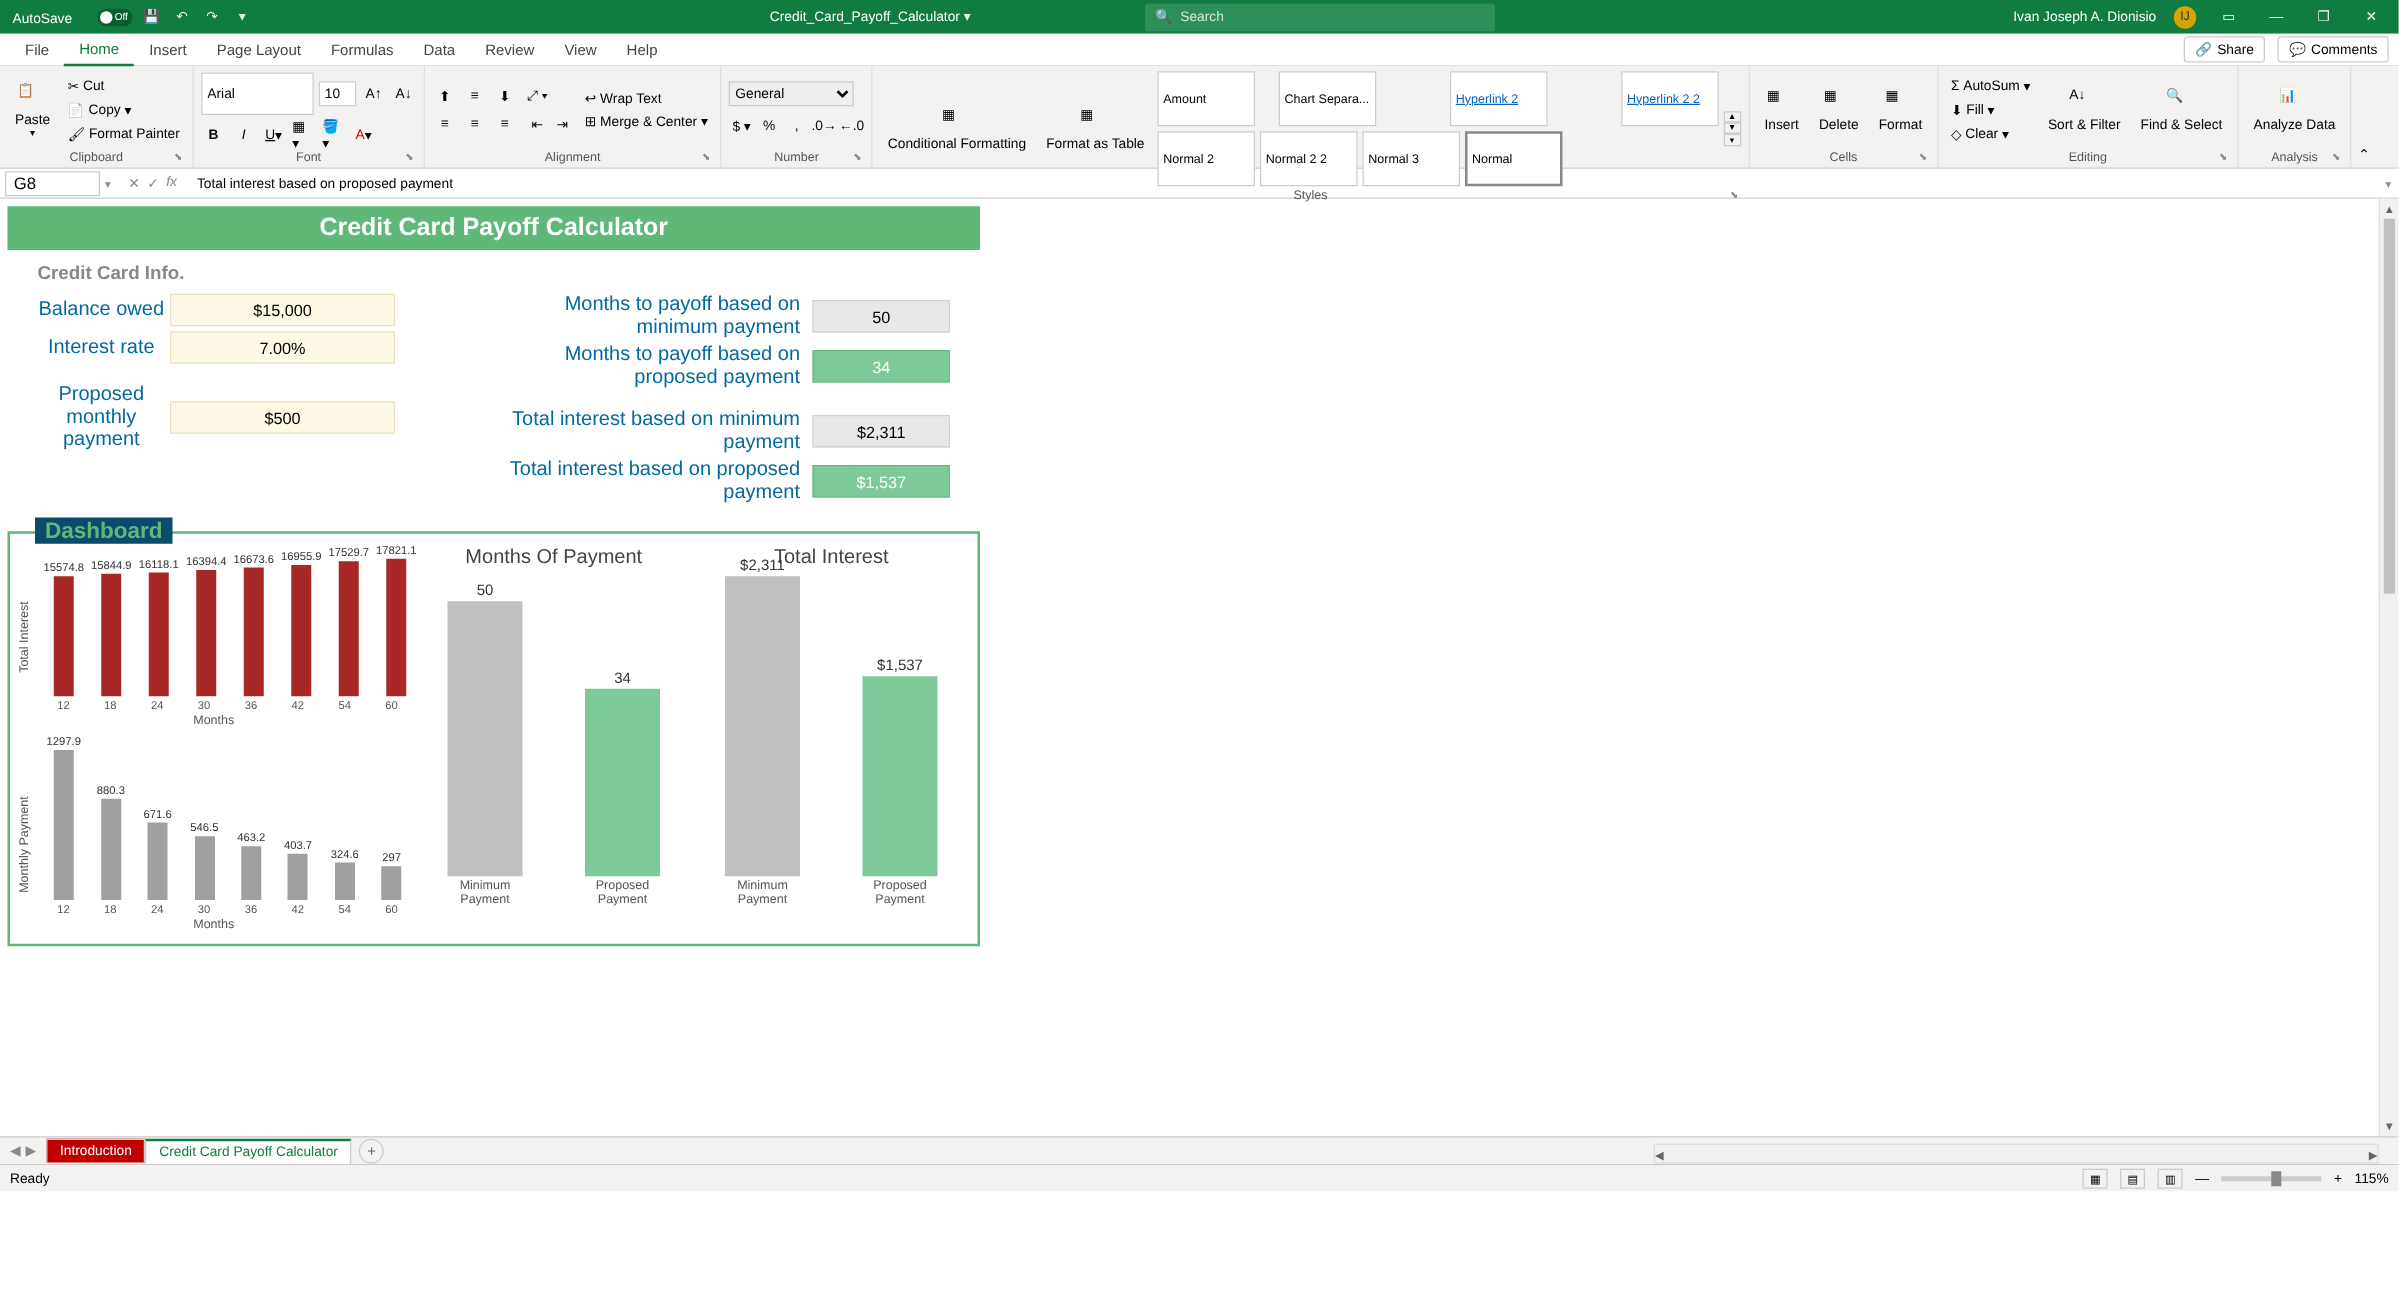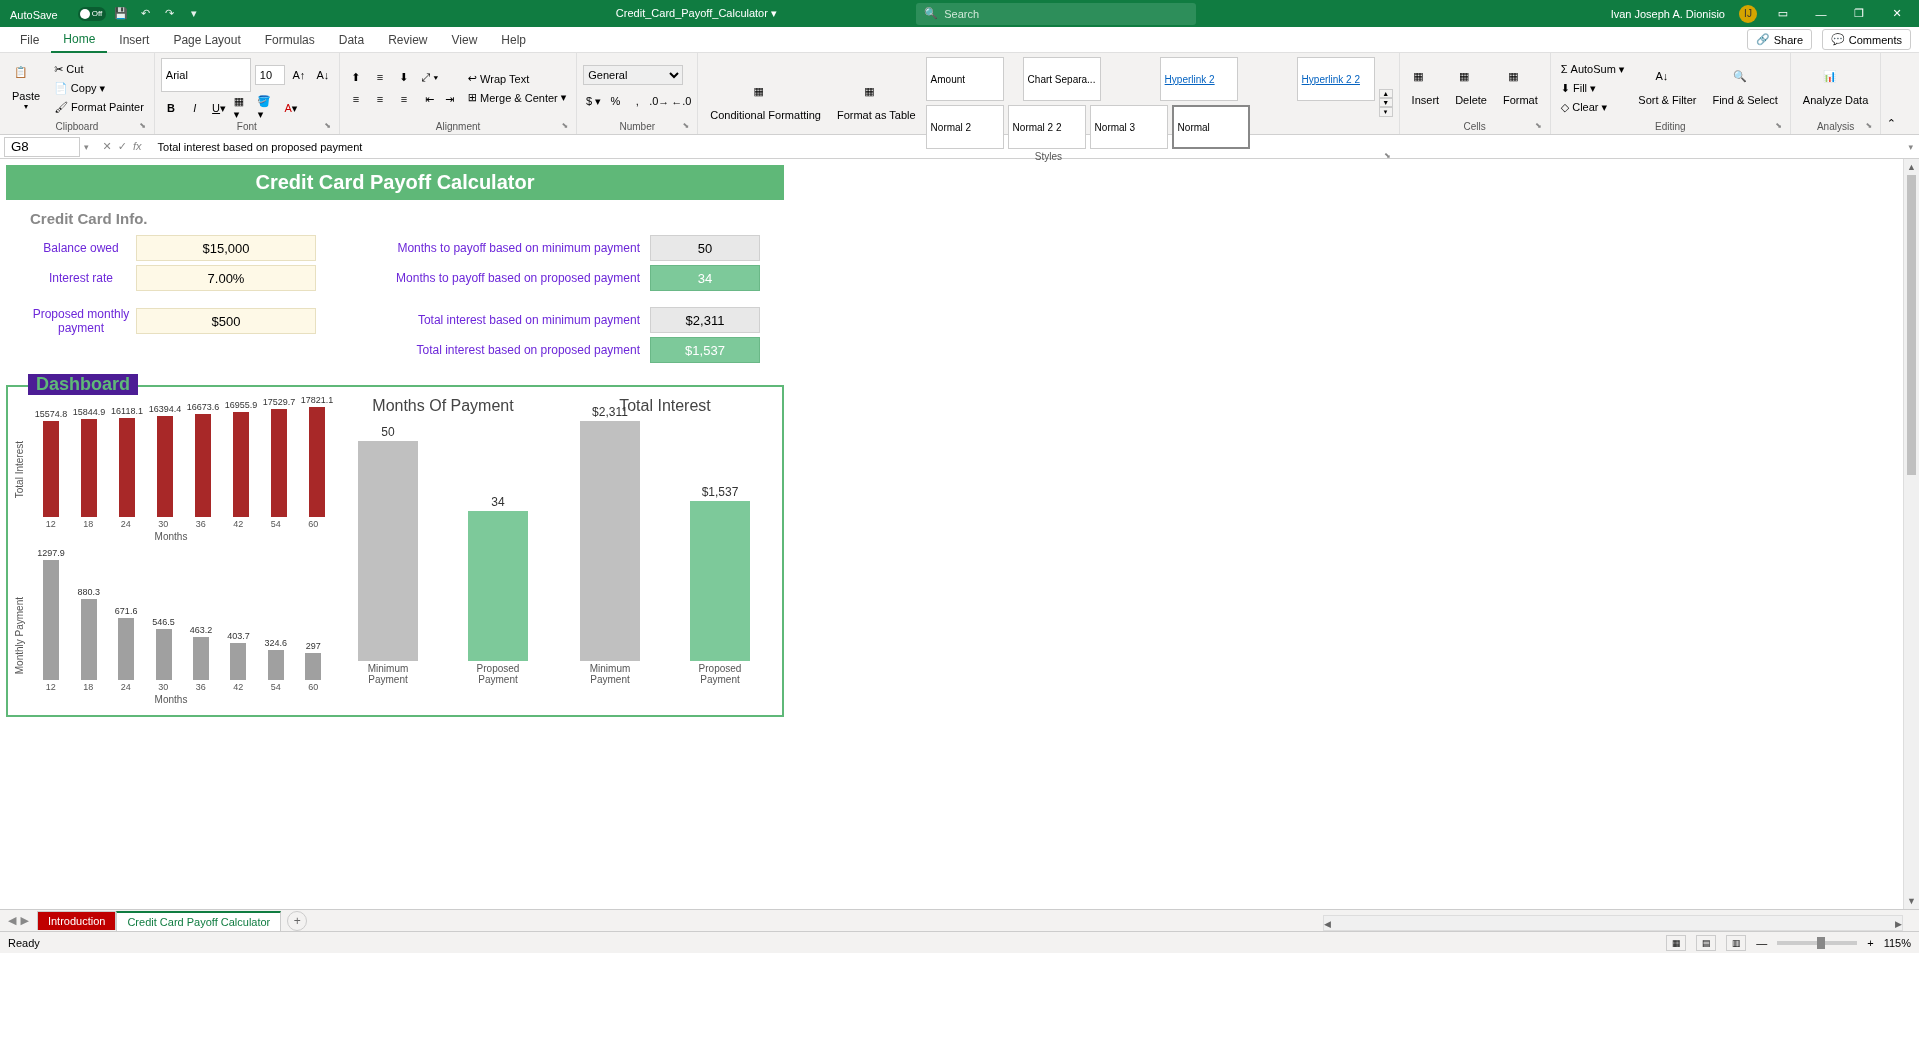--- a/index.html
+++ b/index.html
@@ -64,30 +64,30 @@
 .v-scrollbar { width: 16px; background: #f0f0f0; border-left: 1px solid #ddd; display: flex; flex-direction: column; }
 .scroll-arrow { height: 16px; display: flex; align-items: center; justify-content: center; font-size: 9px; color: #666; cursor: pointer; }
 .scroll-thumb { background: #c0c0c0; margin: 0 3px; }
 
 
 .calc-title { background: #5fb878; color: #fff; text-align: center; font-size: 20px; font-weight: bold; padding: 6px; }
 .section-title { color: #888; font-weight: bold; font-size: 15px; padding: 10px 0 8px 24px; }
 .info-grid { display: flex; gap: 30px; padding: 0 20px; }
 .info-col { }
 .info-row { display: flex; align-items: center; margin-bottom: 4px; }
-.info-label { width: 110px; text-align: center; font-size: 12px; color: #6d28d9; }
+.info-label { width: 110px; text-align: center; font-size: 16px; color: #0369a1; }
 .info-label.r { width: 260px; text-align: right; padding-right: 10px; margin-left: 44px; }
 .info-val { width: 180px; height: 26px; display: flex; align-items: center; justify-content: center; font-size: 13px; }
 .info-val.input { background: #fef9e7; border: 1px solid #e8e0c0; }
 .info-val.out-gray { background: #e8e8e8; border: 1px solid #d0d0d0; width: 110px; }
 .info-val.out-green { background: #7dc99a; border: 1px solid #6ab887; color: #fff; width: 110px; }
 
 
 .dashboard { border: 2px solid #5fb878; margin-top: 18px; padding: 10px 8px 10px 8px; position: relative; display: flex; gap: 12px; }
-.dashboard-title { position: absolute; top: -13px; left: 20px; background: #4c1d95; padding: 0 8px; color: #5fb878; font-weight: bold; font-size: 18px; text-align: right; }
+.dashboard-title { position: absolute; top: -13px; left: 20px; background: #0c4a6e; padding: 0 8px; color: #5fb878; font-weight: bold; font-size: 18px; text-align: right; }
 .chart-col { display: flex; flex-direction: column; gap: 8px; }
 .chart { position: relative; }
 .chart-title { text-align: center; font-size: 16px; color: #444; margin-bottom: 6px; }
 .y-axis-label { writing-mode: vertical-rl; transform: rotate(180deg); font-size: 10px; color: #555; position: absolute; left: -2px; top: 30%; }
 .bars { display: flex; align-items: flex-end; gap: 12px; height: 120px; padding-left: 22px; }
 .bars.h150 { height: 130px; }
 .bar-wrap { display: flex; flex-direction: column; align-items: center; width: 26px; }
 .bar-wrap.w38 { width: 80px; }
 .bar-val { font-size: 9px; color: #333; margin-bottom: 2px; }
 .bar-val.lg { font-size: 12px; }

